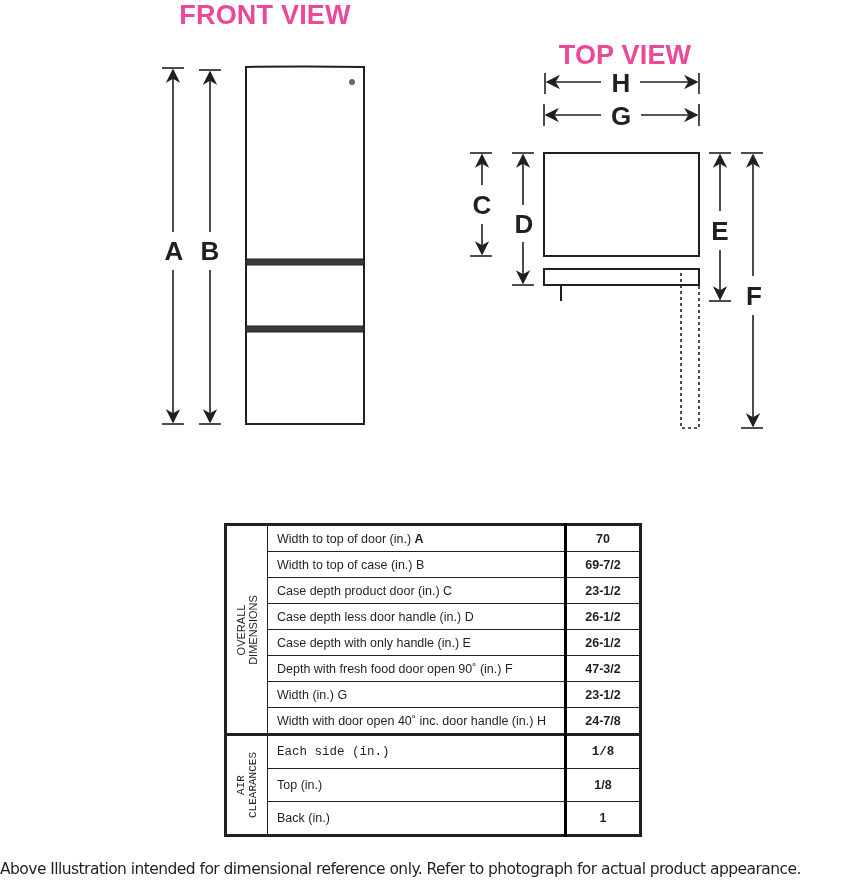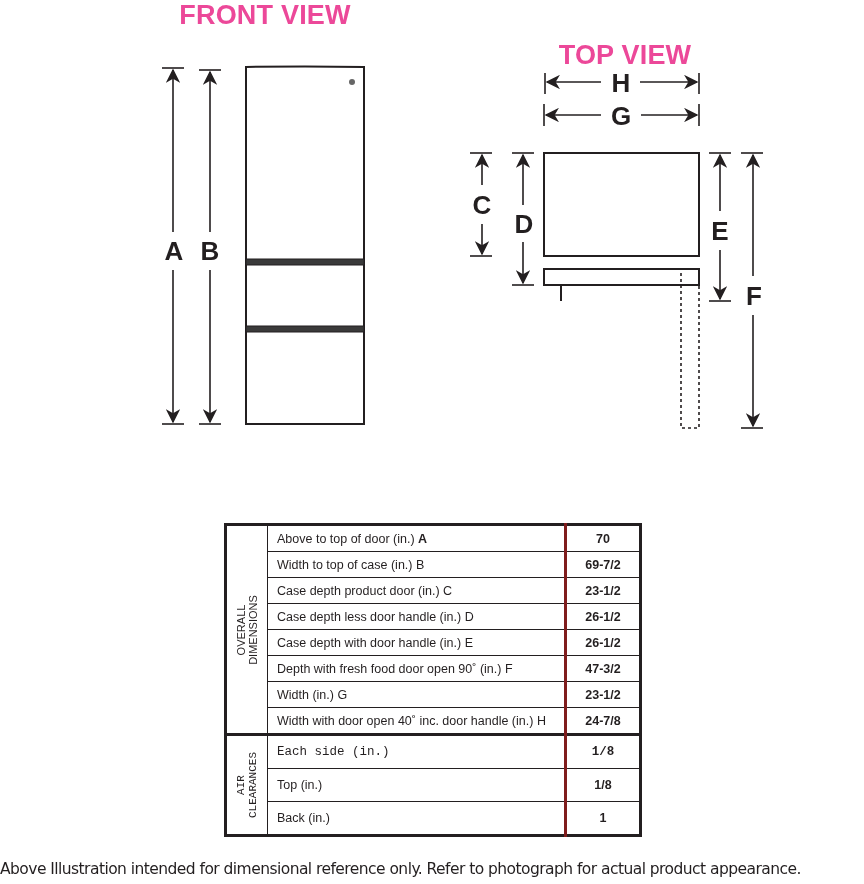--- a/index.html
+++ b/index.html
@@ -12,21 +12,21 @@
     svg.diagram { position: absolute; left: 0; top: 0; }
     .dim-label { font-family: "Liberation Sans", sans-serif; font-weight: bold;
                  font-size: 26px; fill: #231f20; }
 
     table.spec { position: absolute; left: 224px; top: 523px; width: 418px;
                  border-collapse: collapse; border: 3px solid #231f20;
                  font-size: 12.5px; color: #231f20; }
     table.spec td { border: 1.5px solid #231f20; padding: 0 0 0 9px; height: 25px;
                     white-space: nowrap; }
     table.spec td.val { text-align: center; font-weight: bold; padding: 0;
-                        width: 72px; border-left: 3px solid #7f1d1d; }
+                        width: 72px; border-left: 3px solid #000000; }
     table.spec td.group { width: 40px; padding: 0; position: relative;
                           border-right: 1.5px solid #231f20; }
     table.spec tr.air td { height: 32px; }
     table.spec tr.air-first td { border-top: 3px solid #231f20; font-family: Liberation Mono, monospace; }
     .vlabel { position: absolute; left: 50%; top: 50%;
               transform: translate(-50%, -50%) rotate(-90deg);
               white-space: nowrap; text-align: center; font-size: 11px; line-height: 12px; }
     .letter-bold { font-weight: bold; }
 
     #footnote { position: absolute; left: 0; top: 860px; width: 737px; text-align: center;
@@ -131,37 +131,37 @@
 <table class="spec">
   <tbody>
 
     <tr>
       <td class="group" rowspan="8">
         <div class="vlabel">
           <div>OVERALL</div>
           <div>DIMENSIONS</div>
         </div>
       </td>
-      <td><span>Above to top of door (in.) </span><span class="letter-bold">A</span></td>
+      <td><span>Width to top of door (in.) </span><span class="letter-bold">A</span></td>
       <td class="val">70</td>
     </tr>
     <tr>
       <td><span>Width to top of case (in.) </span><span>B</span></td>
       <td class="val">69-7/2</td>
     </tr>
     <tr>
       <td><span>Case depth product door (in.) </span><span>C</span></td>
       <td class="val">23-1/2</td>
     </tr>
     <tr>
       <td><span>Case depth less door handle (in.) </span><span>D</span></td>
       <td class="val">26-1/2</td>
     </tr>
     <tr>
-      <td><span>Case depth with door handle (in.) </span><span>E</span></td>
+      <td><span>Case depth with only handle (in.) </span><span>E</span></td>
       <td class="val">26-1/2</td>
     </tr>
     <tr>
       <td><span>Depth with fresh food door open 90˚ (in.) </span><span>F</span></td>
       <td class="val">47-3/2</td>
     </tr>
     <tr>
       <td><span>Width (in.) </span><span>G</span></td>
       <td class="val">23-1/2</td>
     </tr>

